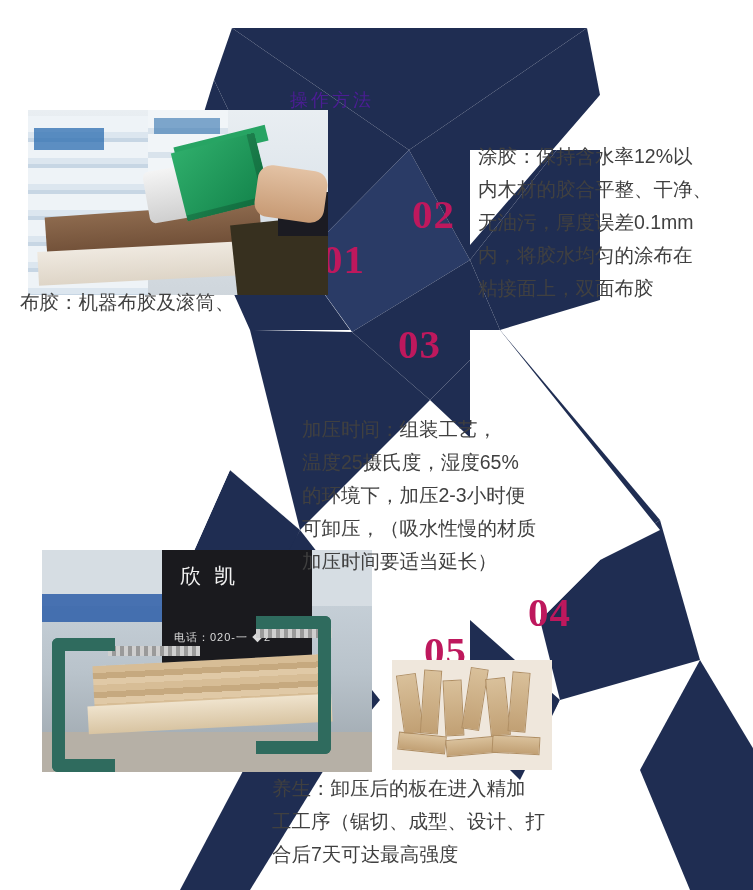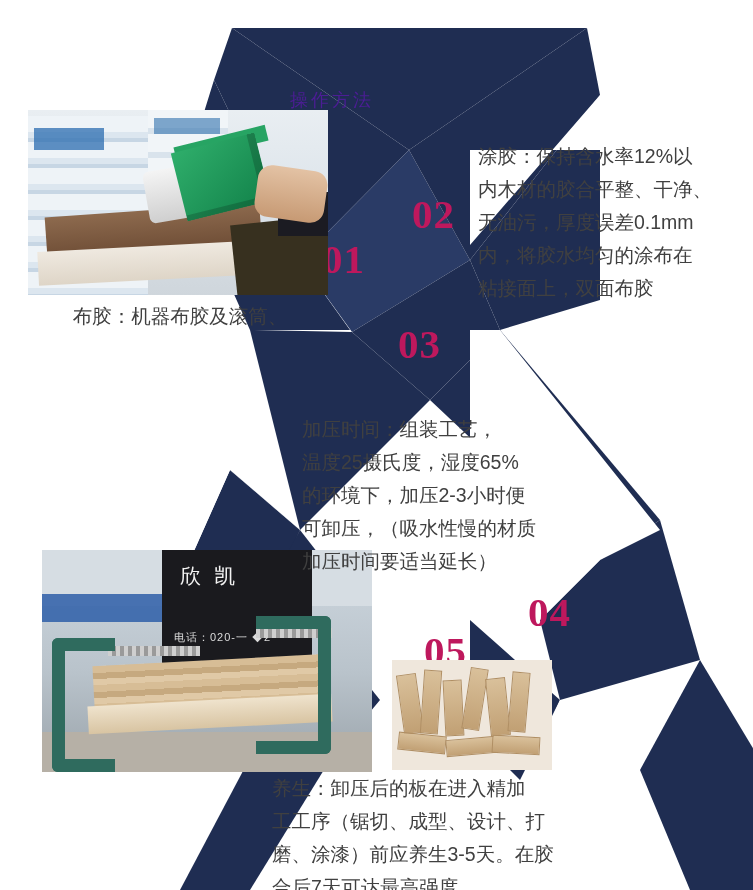--- a/index.html
+++ b/index.html
@@ -240,21 +240,21 @@
     <i style="left:30px; top:10px; width:16px; height:62px; transform:rotate(4deg);"></i>
     <i style="left:52px; top:20px; width:17px; height:54px; transform:rotate(-3deg);"></i>
     <i style="left:74px; top:8px;  width:16px; height:60px; transform:rotate(9deg);"></i>
     <i style="left:96px; top:18px; width:18px; height:56px; transform:rotate(-6deg);"></i>
     <i style="left:118px;top:12px; width:16px; height:58px; transform:rotate(5deg);"></i>
     <i style="left:6px;  top:74px; width:46px; height:16px; transform:rotate(6deg);"></i>
     <i style="left:54px; top:78px; width:48px; height:15px; transform:rotate(-5deg);"></i>
     <i style="left:100px;top:76px; width:46px; height:16px; transform:rotate(3deg);"></i>
   </div>
 
-  <div class="caption" style="left:20px; top:300px; width:320px;text-align:center;">
+  <div class="caption" style="left:20px; top:286px; width:320px;">
     <div>布胶：机器布胶及滚筒、</div>
   </div>
 
   <div class="caption" style="left:478px; top:140px; width:270px;">
     <div>涂胶：保持含水率12%以</div>
     <div>内木材的胶合平整、干净、</div>
     <div>无油污，厚度误差0.1mm</div>
     <div>内，将胶水均匀的涂布在</div>
     <div>粘接面上，双面布胶</div>
   </div>
@@ -264,17 +264,16 @@
     <div>温度25摄氏度，湿度65%</div>
     <div>的环境下，加压2-3小时便</div>
     <div>可卸压，（吸水性慢的材质</div>
     <div>加压时间要适当延长）</div>
   </div>
 
 
   <div class="caption" style="left:272px; top:772px; width:330px;">
     <div>养生：卸压后的板在进入精加</div>
     <div>工工序（锯切、成型、设计、打</div>
-    <div>磨、涂漆）前应养生3-5天。在胶</div>
     <div>合后7天可达最高强度</div>
   </div>
 
 </div>
 
 </body></html>

